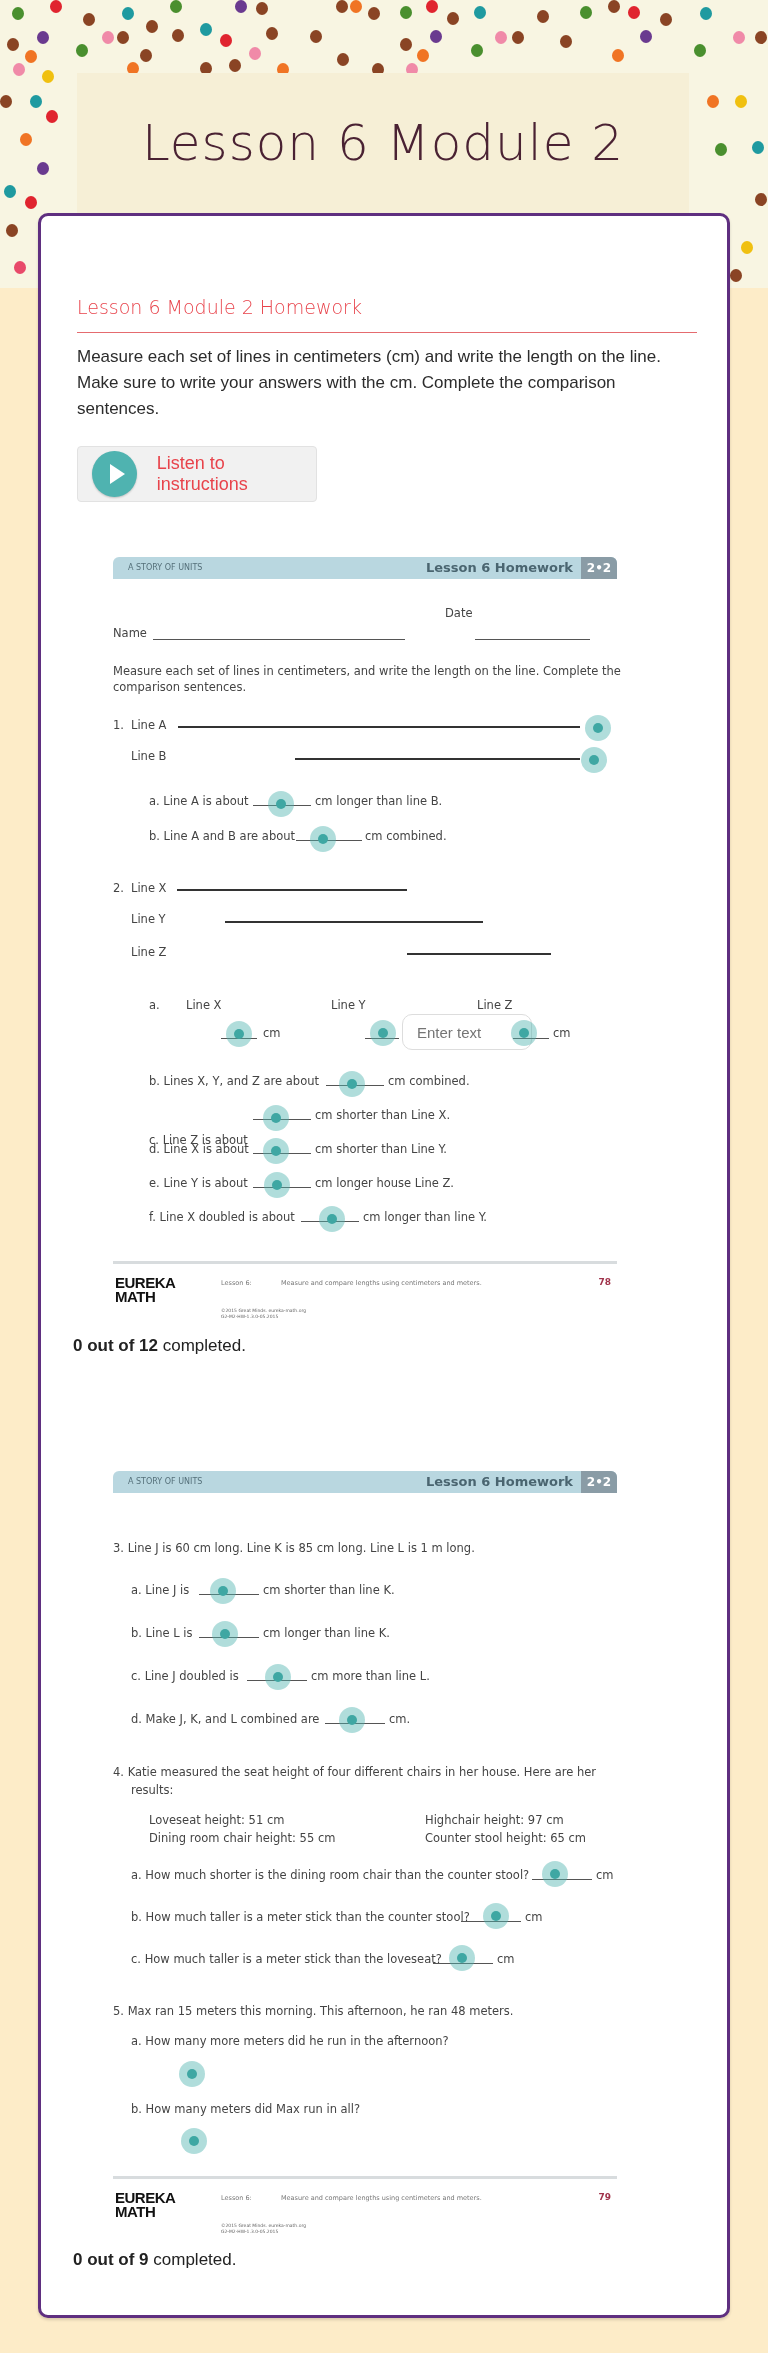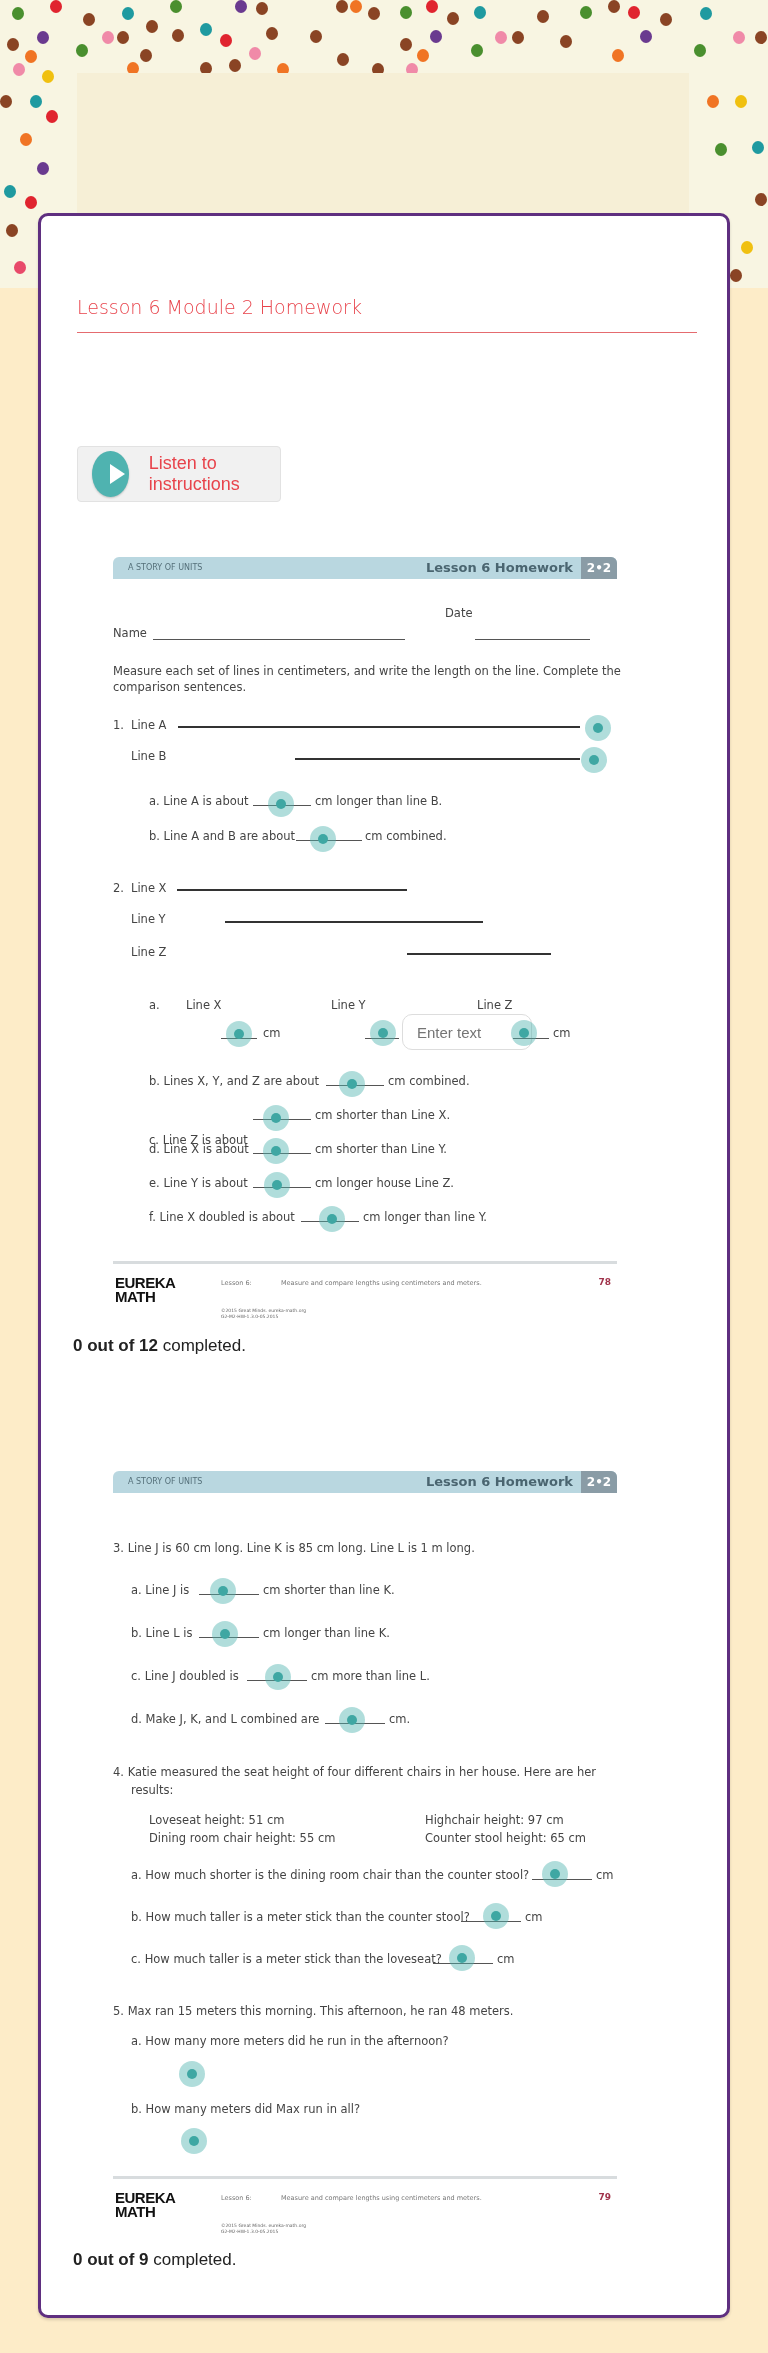--- a/index.html
+++ b/index.html
@@ -42,21 +42,21 @@
     font-size: 19px; color: #e8434b;
   }
   .section-rule {
     position: absolute; left: 36px; top: 116px; width: 620px; height: 1px; background: #e56b6f;
   }
   .instructions {
     position: absolute; left: 36px; top: 128px; width: 620px;
     font-size: 17px; line-height: 26px; color: #2c2c2c;
   }
   .listen-btn {
-    position: absolute; left: 36px; top: 230px; width: 204px; height: 56px;
+    position: absolute; left: 36px; top: 230px; width: 240px; height: 56px;
     background: #f1f1f1; border: 1px solid #e2e2e2; border-radius: 4px;
     display: flex; align-items: center; cursor: pointer;
   }
   .listen-btn .play {
     width: 46px; height: 46px; border-radius: 50%; background: #4fb3b0;
     margin-left: 14px; position: relative; box-shadow: 0 1px 2px rgba(0,0,0,0.2);
   }
   .listen-btn .play::after {
     content: ""; position: absolute; left: 18px; top: 13px;
     border-left: 15px solid #fff; border-top: 10px solid transparent; border-bottom: 10px solid transparent;
@@ -169,27 +169,28 @@
   <div class="dot" style="left:735px;top:95px;background:#f0c010"></div>
   <div class="dot" style="left:715px;top:143px;background:#4a8f2e"></div>
   <div class="dot" style="left:752px;top:141px;background:#1f9aa0"></div>
   <div class="dot" style="left:755px;top:193px;background:#8a4424"></div>
   <div class="dot" style="left:741px;top:241px;background:#f0c010"></div>
   <div class="dot" style="left:730px;top:269px;background:#8a4424"></div>
 </div>
 
 <div class="title-banner">
   <h1>
-    <br>
+    <span>Lesson 6 Module 2</span><br>
   </h1>
 </div>
 
 <div class="card">
   <div class="section-title">Lesson 6 Module 2 Homework</div>
   <div class="section-rule"></div>
+  <div class="instructions">Measure each set of lines in centimeters (cm) and write the length on the line.  Make sure to write your answers with the cm.   Complete the comparison sentences.</div>
 
   <div class="listen-btn">
     <div class="play"></div>
     <span class="label">Listen to instructions</span>
   </div>
 
   <div class="worksheet" style="top:0;left:72px;">
     <div class="ws-header" style="top:341px;">
       <span class="story">A STORY OF UNITS</span>
       <span class="lesson">Lesson 6 Homework</span>

